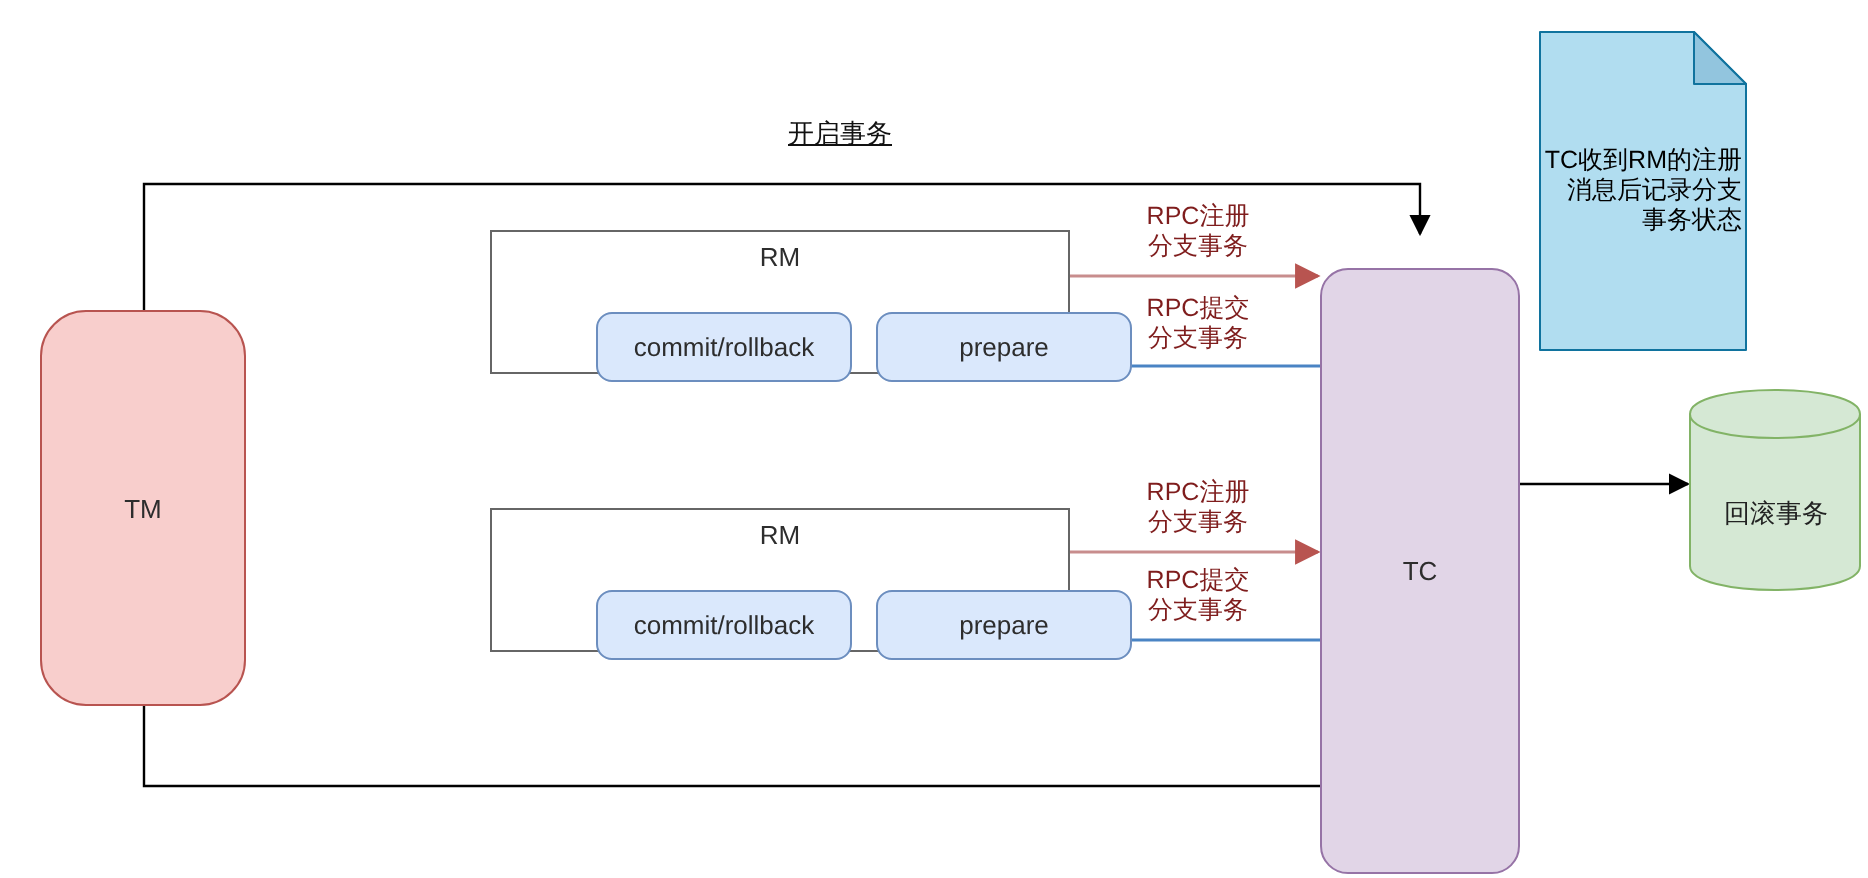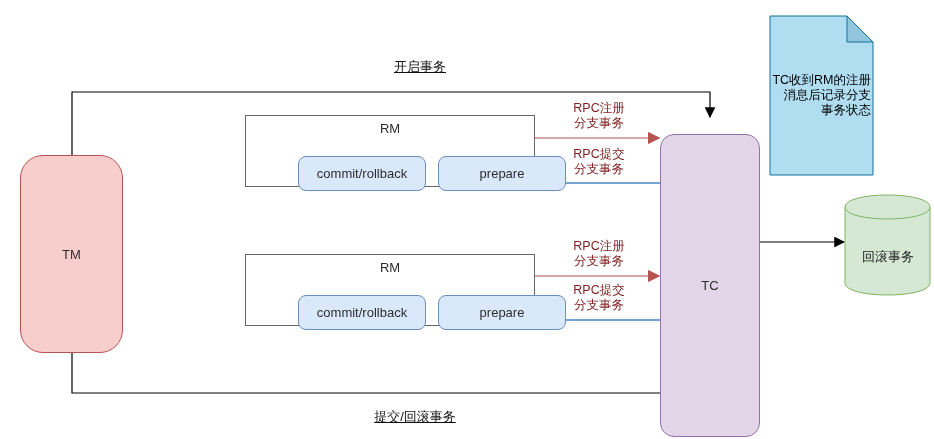--- a/index.html
+++ b/index.html
@@ -120,21 +120,20 @@
 
   <div class="node tc">
     <span>TC</span>
   </div>
 
   <div class="note-text">TC收到RM的注册消息后记录分支事务状态</div>
 
   <div class="db-label">回滚事务</div>
 
   <div class="edge-label lbl-open">开启事务</div>
-  <div class="edge-label lbl-commitback">提交/回滚事务</div>
 
   <div class="rpc-label rpc-1">
     <span style="display:block">RPC注册</span>
     <span style="display:block">分支事务</span>
   </div>
   <div class="rpc-label rpc-2">
     <span style="display:block">RPC提交</span>
     <span style="display:block">分支事务</span>
   </div>
   <div class="rpc-label rpc-3">

